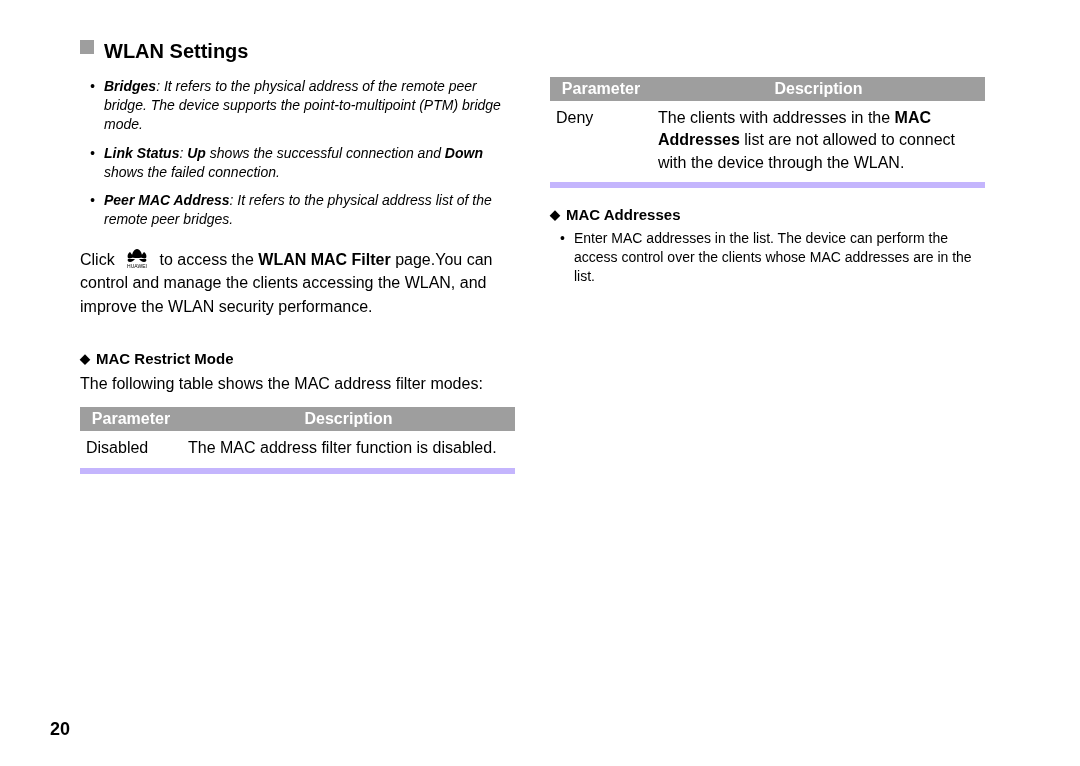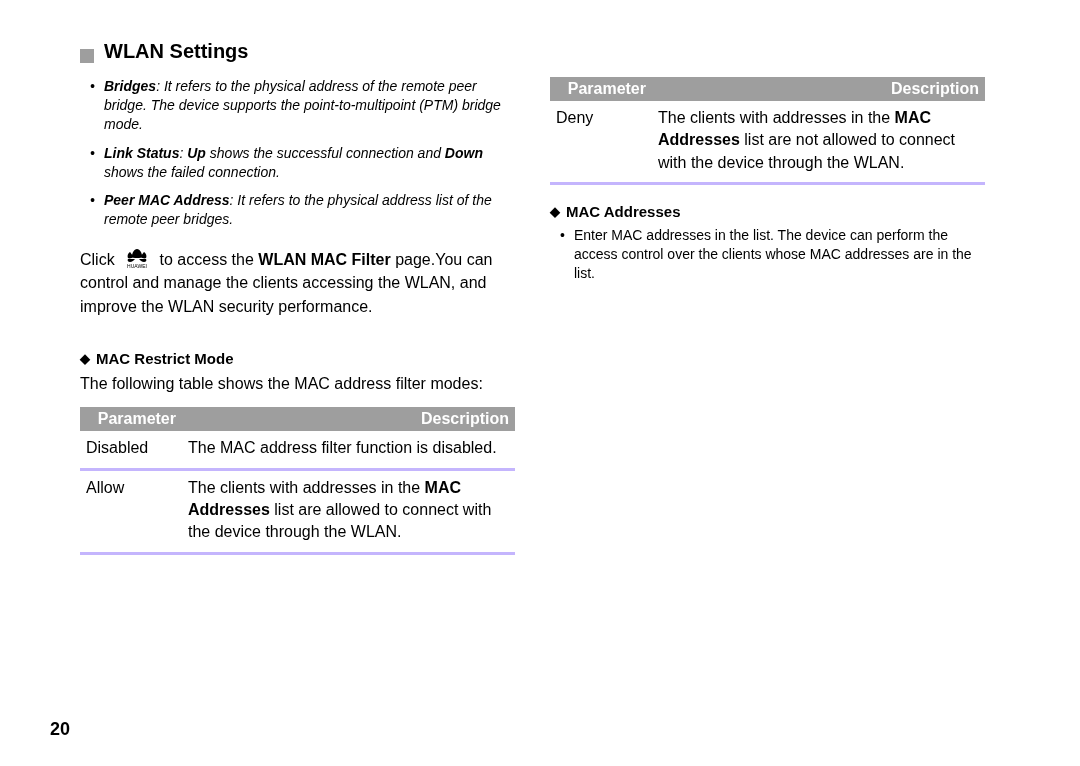--- a/index.html
+++ b/index.html
@@ -11,21 +11,21 @@
   }
   .page {
     width: 1080px;
     height: 766px;
     position: relative;
     box-sizing: border-box;
     padding: 40px 60px 40px 80px;
   }
   .header {
     display: flex;
-    align-items: flex-end;
+    align-items: flex-start;
     font-size: 20px;
     font-weight: bold;
     margin-bottom: 14px;
   }
   .header-square {
     width: 14px;
     height: 14px;
     background: #9e9e9e;
     margin-right: 10px;
   }
@@ -90,28 +90,28 @@
     margin: 0 0 12px 0;
   }
   table.param {
     width: 100%;
     border-collapse: collapse;
     font-size: 16px;
   }
   table.param thead th {
     background: #9e9e9e;
     color: #ffffff;
-    text-align: right;
+    text-align: center;
     font-weight: bold;
     padding: 3px 6px;
   }
   table.param tbody td {
     vertical-align: top;
     padding: 6px 6px 8px 6px;
-    border-bottom: 3px solid #c4b5fd;
+    border-bottom: 6px solid #c4b5fd;
     line-height: 1.4;
   }
   table.param tbody td:first-child {
     width: 90px;
   }
   .small-bullets {
     font-size: 14px;
     line-height: 1.35;
     margin: 4px 0 0 0;
     padding-left: 10px;
@@ -189,26 +189,20 @@
           <tr>
             <th>Parameter</th>
             <th>Description</th>
           </tr>
         </thead>
         <tbody>
           <tr>
             <td>Disabled</td>
             <td>The MAC address filter function is disabled.</td>
           </tr>
-          <tr>
-            <td>Allow</td>
-            <td>
-              <span>The clients with addresses in the </span><b>MAC Addresses</b><span> list are allowed to connect with the device through the WLAN.</span>
-            </td>
-          </tr>
         </tbody>
       </table>
 
     </div>
 
     <div class="col">
 
       <table class="param">
         <thead>
           <tr>

